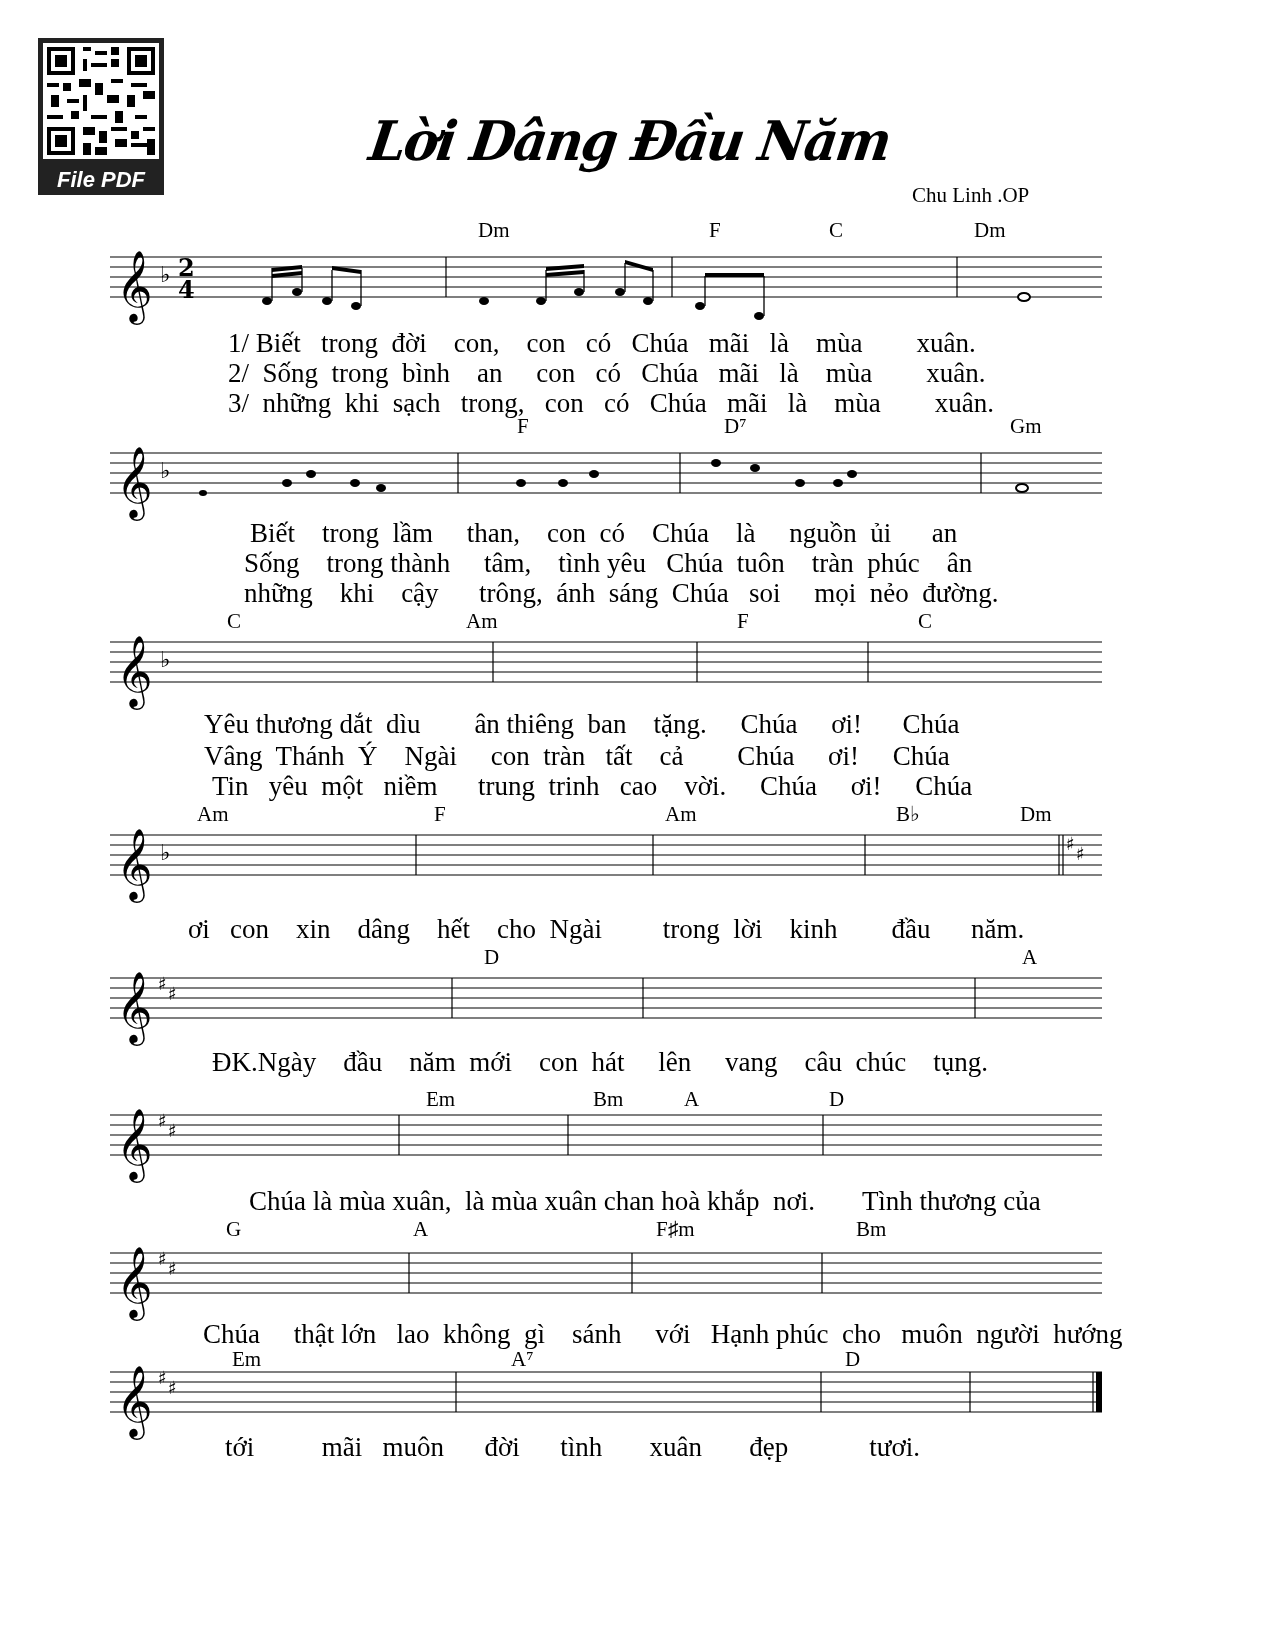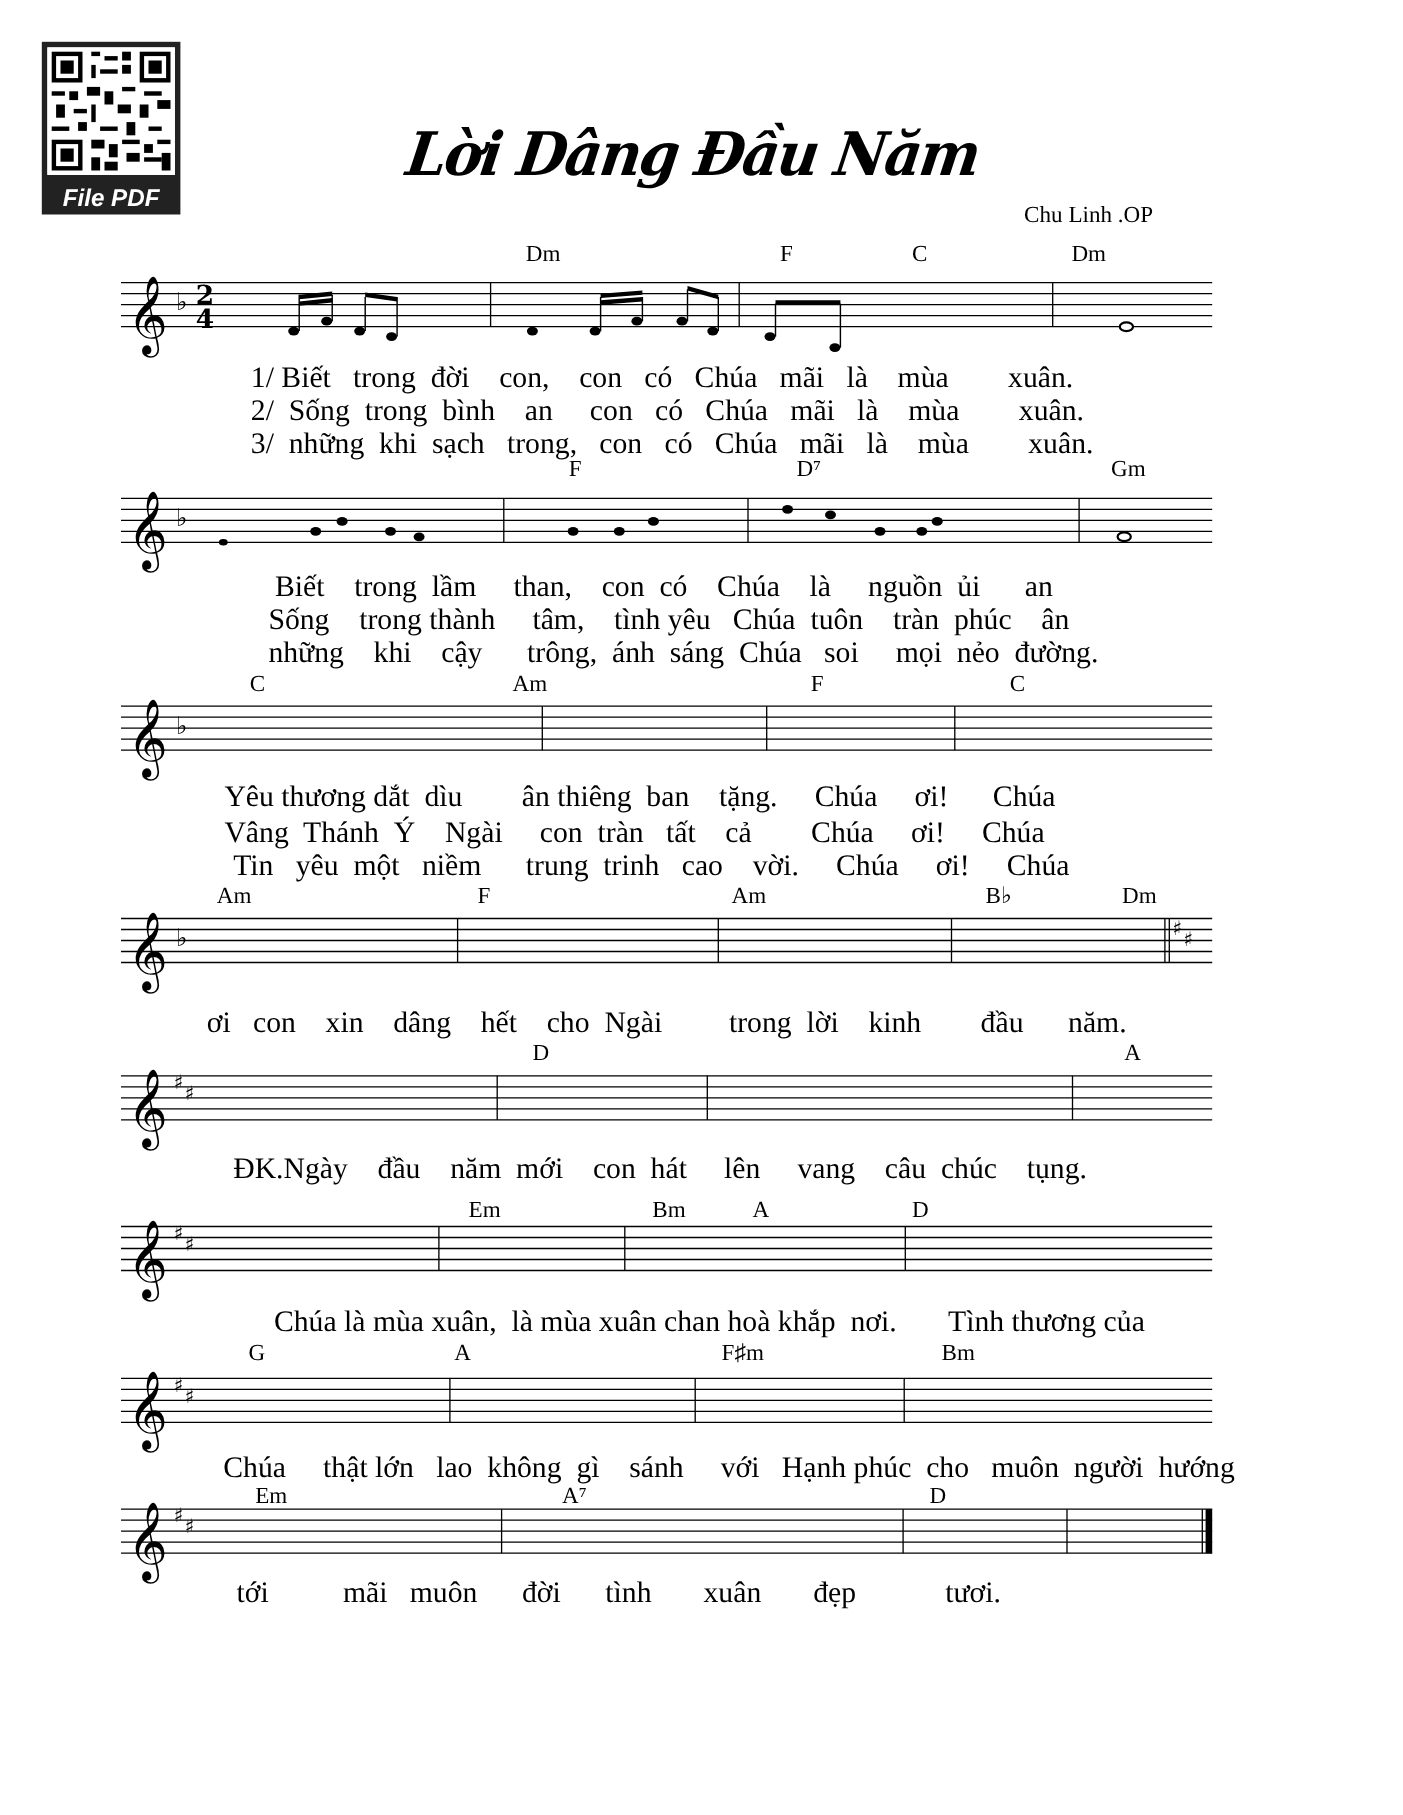--- a/index.html
+++ b/index.html
@@ -1,21 +1,21 @@
 <!DOCTYPE html>
 <html><head>
 <meta charset="utf-8">
 <style>
   html, body { margin:0; padding:0; background:#fff; }
   body { width:1275px; height:1650px; position:relative; overflow:hidden; font-family:"Liberation Serif", serif; color:#000; }
   .qr-box { position:absolute; left:38px; top:38px; width:126px; height:157px; background:#222;font-style:italic; }
   .qr-inner { position:absolute; left:5px; top:5px; width:116px; height:116px; background:#fff; }
   .qr-label { position:absolute; left:0; bottom:2px; width:100%; text-align:center; color:#fff; font-family:"Liberation Sans", sans-serif; font-size:22px; font-weight:bold; }
   .title { position:absolute; left:370px; top:110px; font-family:"DejaVu Serif", serif; font-style:italic; font-weight:bold; font-size:52px; letter-spacing:-2px; transform:skewX(-8deg) scaleY(1.05); }
-  .composer { position:absolute; left:912px; top:183px; font-size:21px;margin-left:19px; }
+  .composer { position:absolute; left:912px; top:183px; font-size:21px; }
   .abs { position:absolute; white-space:nowrap; }
   .chord { font-size:21px; }
   .lyric { font-size:27px; }
   svg.staffs { position:absolute; left:0; top:0; }
 </style>
 </head>
 <body>
 
 <div class="qr-box">
   <div class="qr-inner">
@@ -276,14 +276,14 @@
     <div class="abs chord" style="left: 829px; top: 1087px;">D</div>
     <div class="abs lyric" style="left: 249px; top: 1186px; white-space: pre;">Chúa là mùa xuân,  là mùa xuân chan hoà khắp  nơi.       Tình thương của</div>
     <div class="abs chord" style="left: 226px; top: 1217px;">G</div>
     <div class="abs chord" style="left: 413px; top: 1217px;">A</div>
     <div class="abs chord" style="left: 656px; top: 1217px;">F♯m</div>
     <div class="abs chord" style="left: 856px; top: 1217px;">Bm</div>
     <div class="abs lyric" style="left: 203px; top: 1319px; white-space: pre;">Chúa     thật lớn   lao  không  gì    sánh     với   Hạnh phúc  cho   muôn  người  hướng</div>
     <div class="abs chord" style="left: 232px; top: 1347px;">Em</div>
     <div class="abs chord" style="left: 511px; top: 1347px;">A⁷</div>
     <div class="abs chord" style="left: 845px; top: 1347px;">D</div>
-    <div class="abs lyric" style="left: 215px; top: 1432px; white-space: pre;">tới          mãi   muôn      đời      tình       xuân       đẹp            tươi.</div>
+    <div class="abs lyric" style="left: 225px; top: 1432px; white-space: pre;">tới          mãi   muôn      đời      tình       xuân       đẹp            tươi.</div>
   </div>
 
 </body></html>

